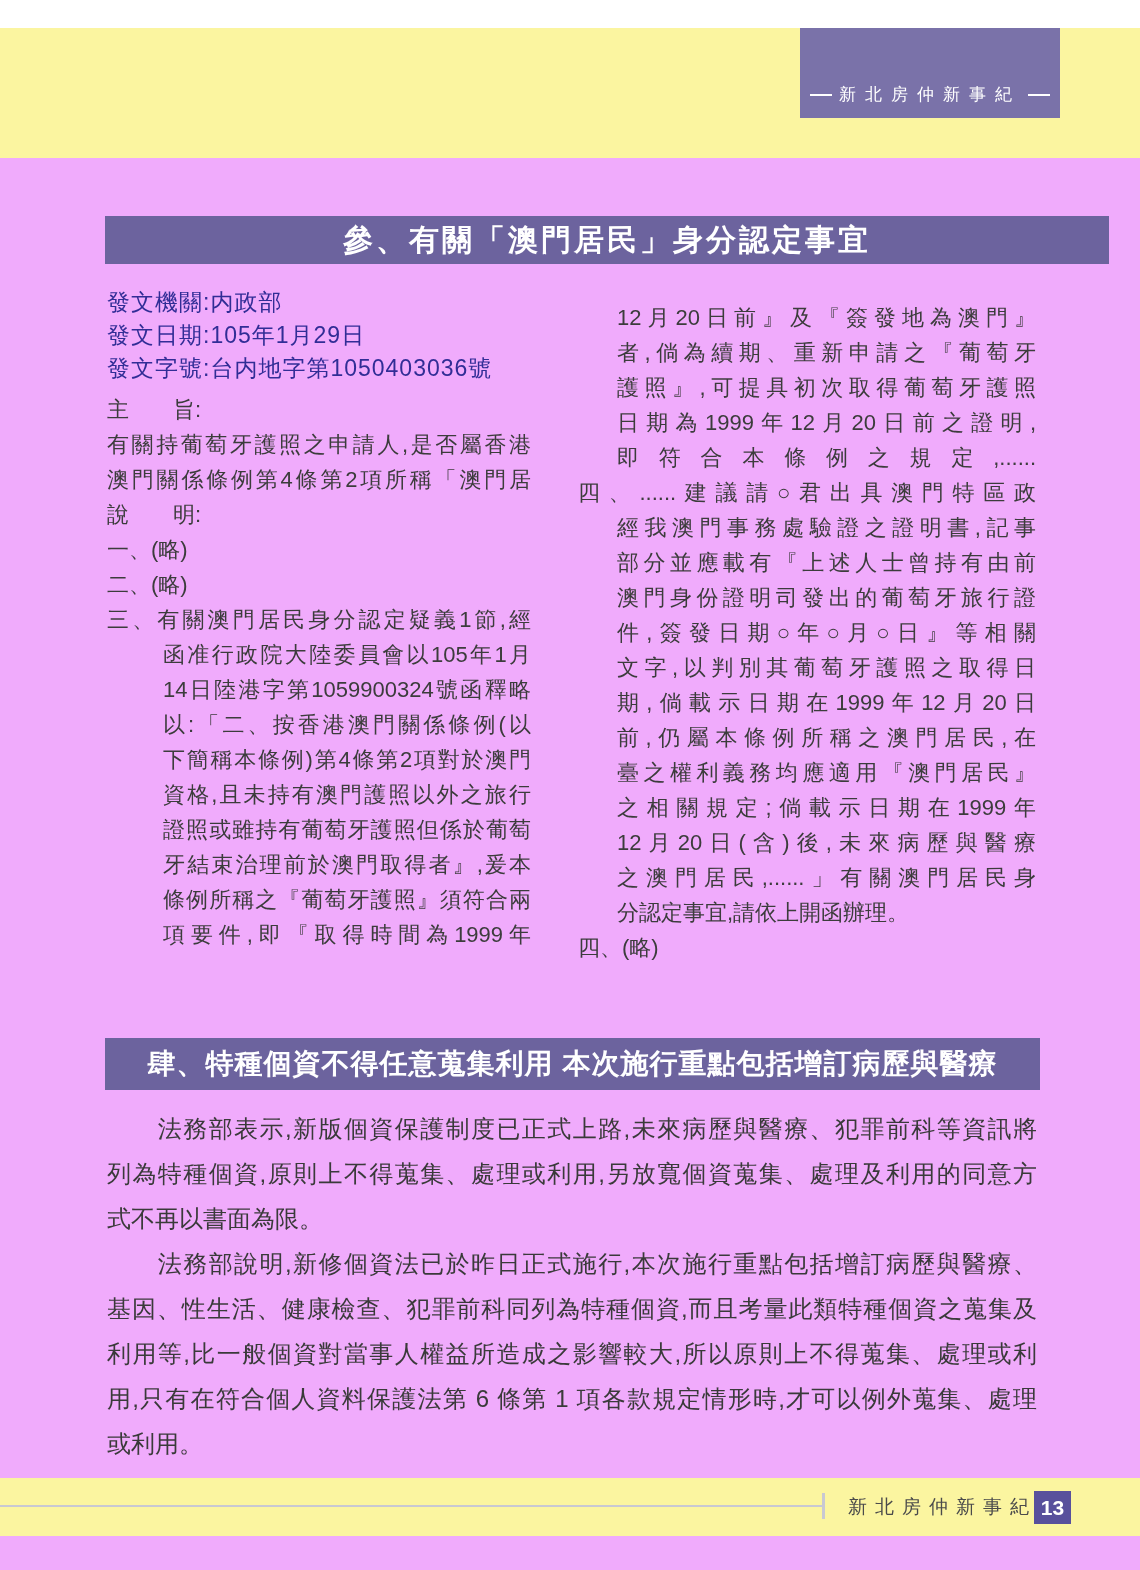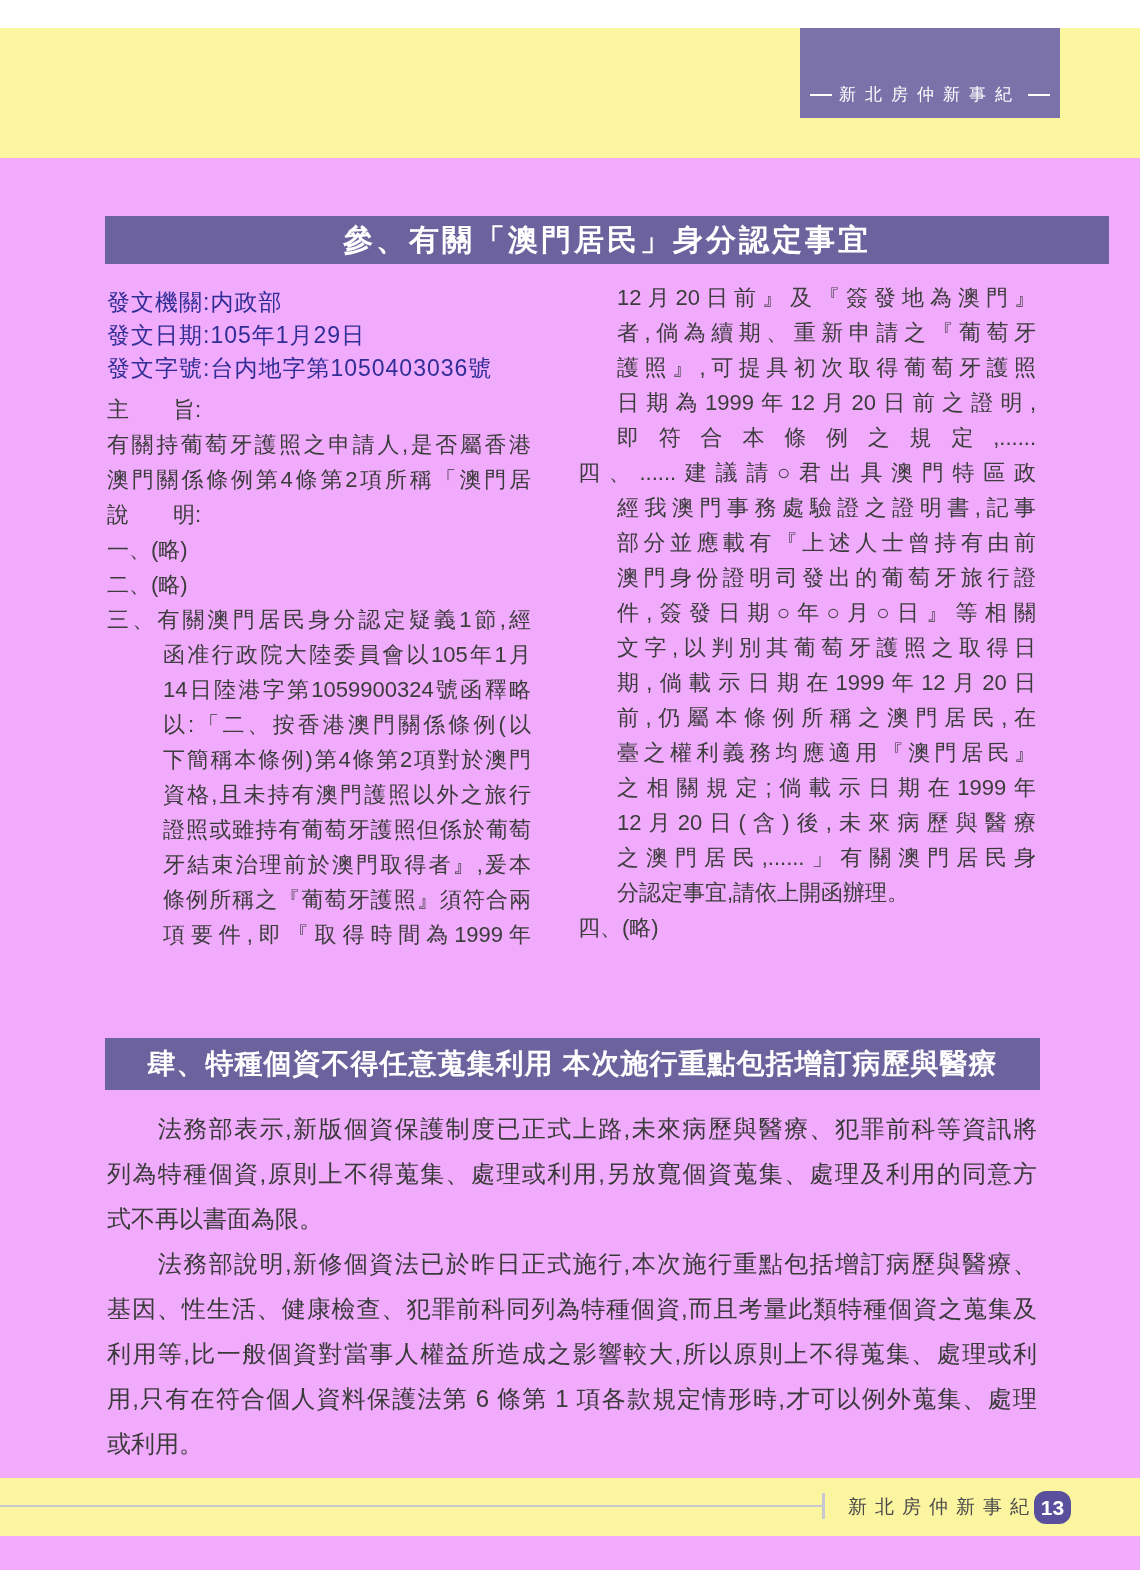--- a/index.html
+++ b/index.html
@@ -16,36 +16,36 @@
   
   .bar{position:absolute;background:#6c639e;color:#ffffff;display:flex;align-items:center;
        justify-content:center;font-weight:bold;}
   .bar1{left:105px;top:188px;width:1004px;height:48px;font-size:30px;letter-spacing:3px;}
   .bar2{left:105px;top:1010px;width:935px;height:52px;font-size:28px;letter-spacing:1px;white-space:nowrap;}
   
   .fields{position:absolute;left:107px;top:258px;width:440px;}
   .field{font-size:23px;line-height:33px;color:#312d96;letter-spacing:1px;}
   
   .leftcol{position:absolute;left:107px;top:364px;width:424px;}
-  .rightcol{position:absolute;left:578px;top:252px;width:458px;}
+  .rightcol{position:absolute;left:578px;top:272px;width:458px;}
   .line{font-size:22px;line-height:35px;color:#3c3c3c;}
   .j{text-align:justify;text-align-last:justify;text-justify:inter-character;}
   .L2{margin-left:56px;}
   .R2{margin-left:39px;}
   
   .sec4{position:absolute;left:107px;top:1078px;width:930px;}
   .s4line{font-size:24px;line-height:45px;color:#3a3a3a;}
   
   .footer-band{position:absolute;left:0;top:1450px;width:1140px;height:58px;background:#fbf5a0;}
   .footer-rule{position:absolute;left:0;top:1477px;width:824px;height:2px;background:#c8c8d2;}
   .footer-tick{position:absolute;left:822px;top:1465px;width:3px;height:26px;background:#c8c8d2;}
   .footer-brand{position:absolute;left:848px;top:1466px;font-size:19px;letter-spacing:8px;
                 color:#4b4b4b;white-space:nowrap;}
   .page-badge{position:absolute;left:1034px;top:1463px;width:37px;height:33px;background:#58509c;
-              color:#ffffff;font-size:21px;font-weight:bold;display:flex;align-items:center;justify-content:center;border-radius:12px;}
+              color:#ffffff;font-size:21px;font-weight:bold;display:flex;align-items:center;justify-content:center;}
 </style>
 </head>
 <body>
 
 <div class="page">
 
   <div class="top-band"></div>
 
   <div class="brand-box">
     <div class="brand-row">

